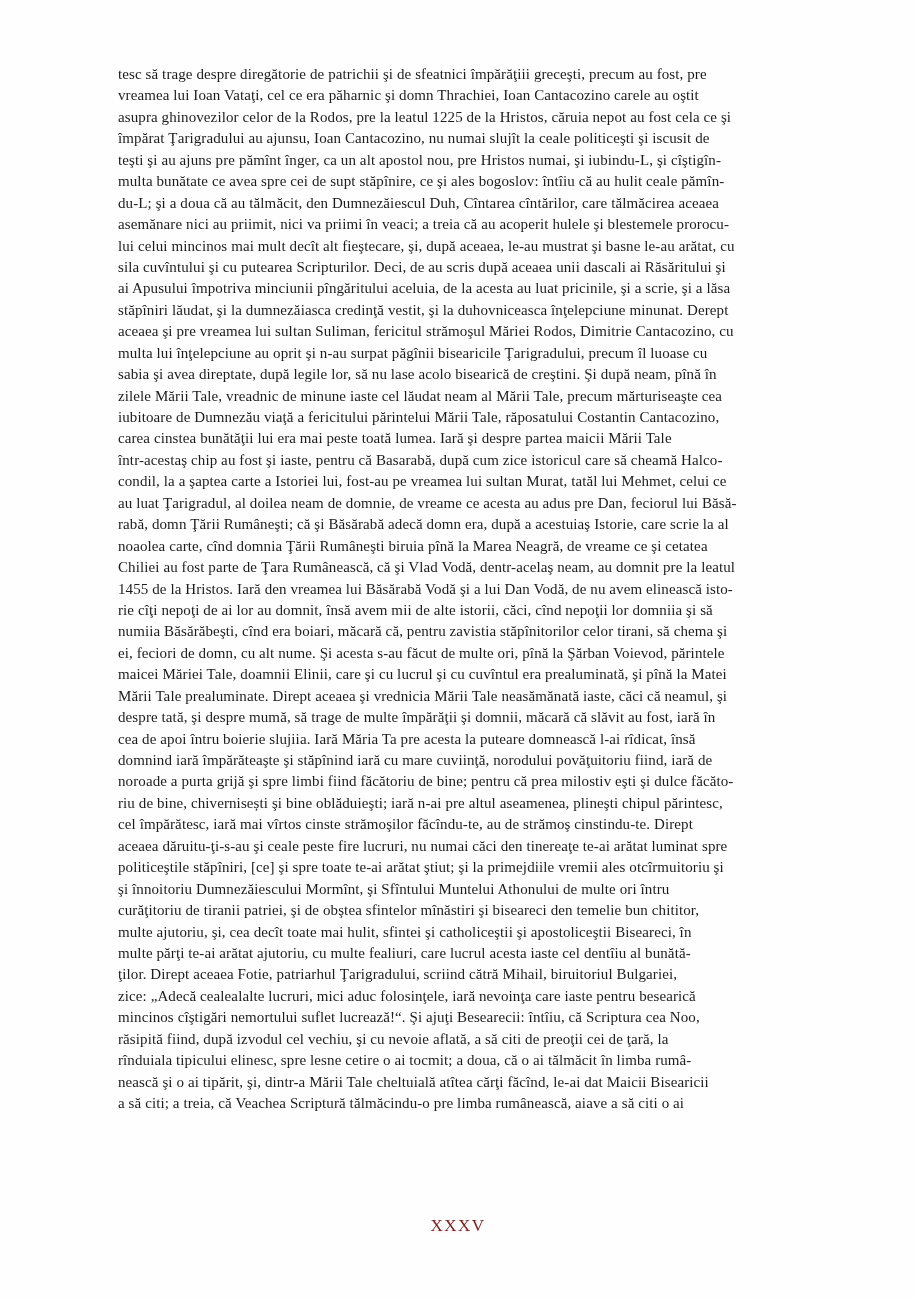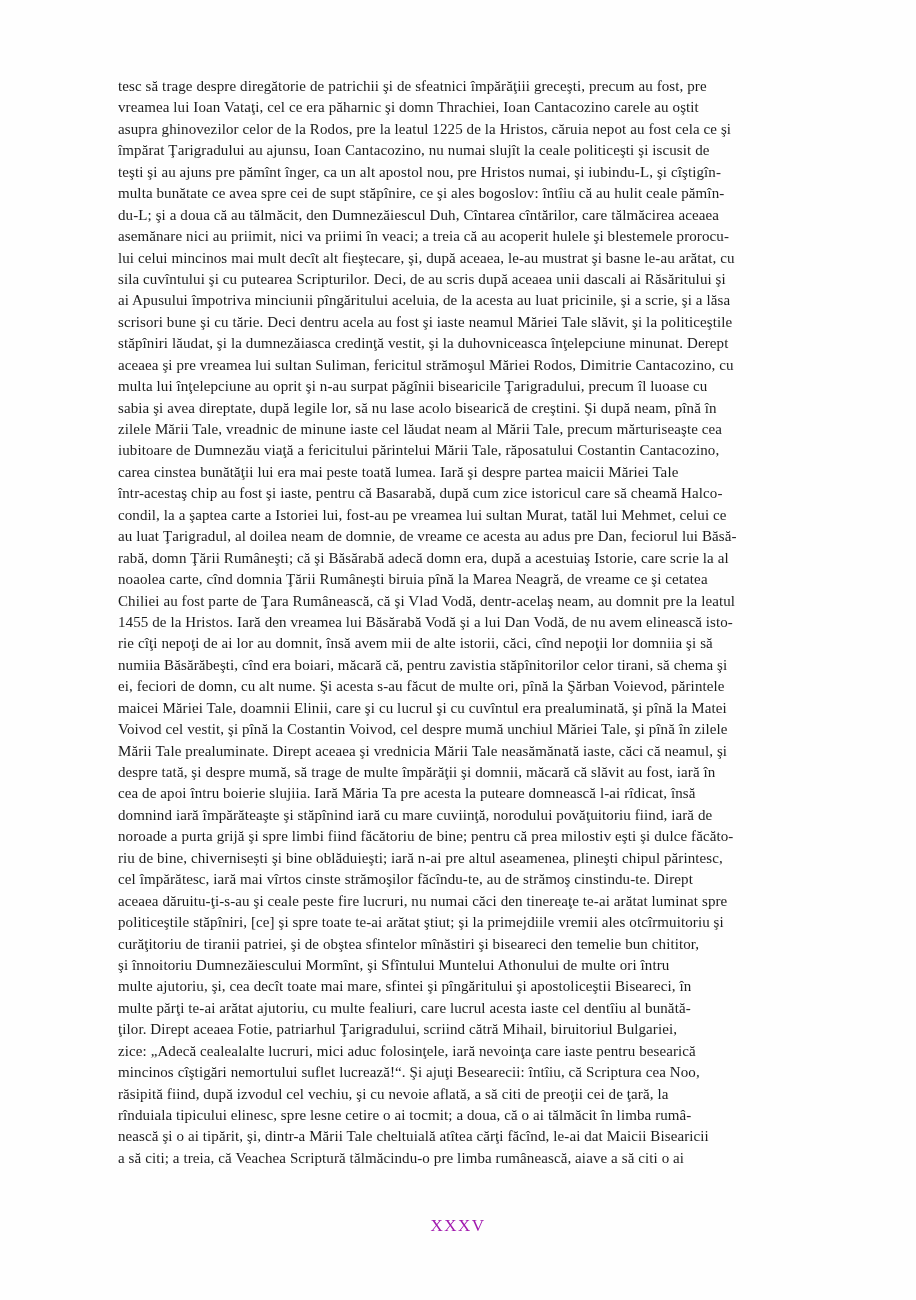--- a/index.html
+++ b/index.html
@@ -12,21 +12,21 @@
     width: 916px;
     height: 1300px;
     background: #fefefe;
     overflow: hidden;
     font-family: "Liberation Serif", "DejaVu Serif", serif;
     color: #1c1c1c;
   }
   .text-block {
     position: absolute;
     left: 118px;
-    top: 76px;
+    top: 64px;
     width: 681px;
   }
   .text-block .line {
     font-size: 15px;
     line-height: 21.45px;
     height: 21.45px;
     white-space: nowrap;
     text-align: justify;
     text-align-last: justify;
     letter-spacing: 0.1px;
@@ -39,71 +39,69 @@
     width: 100%;
   }
   .page-number {
     position: absolute;
     left: 0;
     top: 1216px;
     width: 916px;
     text-align: center;
     font-size: 17px;
     letter-spacing: 1.5px;
-    color: #a21caf;
+    color: #7f1d1d;
   }
 </style>
 </head>
 <body>
 
 <div class="page">
   <div class="text-block">
       <div class="line">tesc să trage despre diregătorie de patrichii şi de sfeatnici împărăţiii greceşti, precum au fost, pre</div>
       <div class="line">vreamea lui Ioan Vataţi, cel ce era păharnic şi domn Thrachiei, Ioan Cantacozino carele au oştit</div>
       <div class="line">asupra ghinovezilor celor de la Rodos, pre la leatul 1225 de la Hristos, căruia nepot au fost cela ce şi</div>
       <div class="line">împărat Ţarigradului au ajunsu, Ioan Cantacozino, nu numai slujît la ceale politiceşti şi iscusit de</div>
       <div class="line">teşti şi au ajuns pre pămînt înger, ca un alt apostol nou, pre Hristos numai, şi iubindu-L, şi cîştigîn-</div>
       <div class="line">multa bunătate ce avea spre cei de supt stăpînire, ce şi ales bogoslov: întîiu că au hulit ceale pămîn-</div>
       <div class="line">du-L; şi a doua că au tălmăcit, den Dumnezăiescul Duh, Cîntarea cîntărilor, care tălmăcirea aceaea</div>
       <div class="line">asemănare nici au priimit, nici va priimi în veaci; a treia că au acoperit hulele şi blestemele prorocu-</div>
       <div class="line">lui celui mincinos mai mult decît alt fieştecare, şi, după aceaea, le-au mustrat şi basne le-au arătat, cu</div>
       <div class="line">sila cuvîntului şi cu putearea Scripturilor. Deci, de au scris după aceaea unii dascali ai Răsăritului şi</div>
       <div class="line">ai Apusului împotriva minciunii pîngăritului aceluia, de la acesta au luat pricinile, şi a scrie, şi a lăsa</div>
-      <div class="line">scrisori bune şi cu tărie. Deci dentru acela au fost şi iaste neamul Măriei Tale slăvit, şi la politiceştile</div>
       <div class="line">stăpîniri lăudat, şi la dumnezăiasca credinţă vestit, şi la duhovniceasca înţelepciune minunat. Derept</div>
       <div class="line">aceaea şi pre vreamea lui sultan Suliman, fericitul strămoşul Măriei Rodos, Dimitrie Cantacozino, cu</div>
       <div class="line">multa lui înţelepciune au oprit şi n-au surpat păgînii bisearicile Ţarigradului, precum îl luoase cu</div>
       <div class="line">sabia şi avea direptate, după legile lor, să nu lase acolo bisearică de creştini. Şi după neam, pînă în</div>
       <div class="line">zilele Mării Tale, vreadnic de minune iaste cel lăudat neam al Mării Tale, precum mărturiseaşte cea</div>
       <div class="line">iubitoare de Dumnezău viaţă a fericitului părintelui Mării Tale, răposatului Costantin Cantacozino,</div>
-      <div class="line">carea cinstea bunătăţii lui era mai peste toată lumea. Iară şi despre partea maicii Măriei Tale</div>
+      <div class="line">carea cinstea bunătăţii lui era mai peste toată lumea. Iară şi despre partea maicii Mării Tale</div>
       <div class="line">într-acestaş chip au fost şi iaste, pentru că Basarabă, după cum zice istoricul care să cheamă Halco-</div>
       <div class="line">condil, la a şaptea carte a Istoriei lui, fost-au pe vreamea lui sultan Murat, tatăl lui Mehmet, celui ce</div>
       <div class="line">au luat Ţarigradul, al doilea neam de domnie, de vreame ce acesta au adus pre Dan, feciorul lui Băsă-</div>
       <div class="line">rabă, domn Ţării Rumâneşti; că şi Băsărabă adecă domn era, după a acestuiaş Istorie, care scrie la al</div>
       <div class="line">noaolea carte, cînd domnia Ţării Rumâneşti biruia pînă la Marea Neagră, de vreame ce şi cetatea</div>
       <div class="line">Chiliei au fost parte de Ţara Rumânească, că şi Vlad Vodă, dentr-acelaş neam, au domnit pre la leatul</div>
       <div class="line">1455 de la Hristos. Iară den vreamea lui Băsărabă Vodă şi a lui Dan Vodă, de nu avem elinească isto-</div>
       <div class="line">rie cîţi nepoţi de ai lor au domnit, însă avem mii de alte istorii, căci, cînd nepoţii lor domniia şi să</div>
       <div class="line">numiia Băsărăbeşti, cînd era boiari, măcară că, pentru zavistia stăpînitorilor celor tirani, să chema şi</div>
       <div class="line">ei, feciori de domn, cu alt nume. Şi acesta s-au făcut de multe ori, pînă la Şărban Voievod, părintele</div>
       <div class="line">maicei Măriei Tale, doamnii Elinii, care şi cu lucrul şi cu cuvîntul era prealuminată, şi pînă la Matei</div>
-      <div class="line">Voivod cel vestit, şi pînă la Costantin Voivod, cel despre mumă unchiul Măriei Tale, şi pînă în zilele</div>
       <div class="line">Mării Tale prealuminate. Dirept aceaea şi vrednicia Mării Tale neasămănată iaste, căci că neamul, şi</div>
       <div class="line">despre tată, şi despre mumă, să trage de multe împărăţii şi domnii, măcară că slăvit au fost, iară în</div>
       <div class="line">cea de apoi întru boierie slujiia. Iară Măria Ta pre acesta la puteare domnească l-ai rîdicat, însă</div>
       <div class="line">domnind iară împărăteaşte şi stăpînind iară cu mare cuviinţă, norodului povăţuitoriu fiind, iară de</div>
       <div class="line">noroade a purta grijă şi spre limbi fiind făcătoriu de bine; pentru că prea milostiv eşti şi dulce făcăto-</div>
       <div class="line">riu de bine, chivernisești şi bine oblăduieşti; iară n-ai pre altul aseamenea, plineşti chipul părintesc,</div>
       <div class="line">cel împărătesc, iară mai vîrtos cinste strămoşilor făcîndu-te, au de strămoş cinstindu-te. Dirept</div>
       <div class="line">aceaea dăruitu-ţi-s-au şi ceale peste fire lucruri, nu numai căci den tinereaţe te-ai arătat luminat spre</div>
       <div class="line">politiceştile stăpîniri, [ce] şi spre toate te-ai arătat ştiut; şi la primejdiile vremii ales otcîrmuitoriu şi</div>
+      <div class="line">şi înnoitoriu Dumnezăiescului Mormînt, şi Sfîntului Muntelui Athonului de multe ori întru</div>
       <div class="line">curăţitoriu de tiranii patriei, şi de obştea sfintelor mînăstiri şi biseareci den temelie bun chititor,</div>
-      <div class="line">şi înnoitoriu Dumnezăiescului Mormînt, şi Sfîntului Muntelui Athonului de multe ori întru</div>
-      <div class="line">multe ajutoriu, şi, cea decît toate mai mare, sfintei şi pîngăritului şi apostoliceştii Biseareci, în</div>
+      <div class="line">multe ajutoriu, şi, cea decît toate mai hulit, sfintei şi catholiceştii şi apostoliceştii Biseareci, în</div>
       <div class="line">multe părţi te-ai arătat ajutoriu, cu multe fealiuri, care lucrul acesta iaste cel dentîiu al bunătă-</div>
       <div class="line">ţilor. Dirept aceaea Fotie, patriarhul Ţarigradului, scriind cătră Mihail, biruitoriul Bulgariei,</div>
       <div class="line">zice: „Adecă cealealalte lucruri, mici aduc folosinţele, iară nevoinţa care iaste pentru besearică</div>
       <div class="line">mincinos cîştigări nemortului suflet lucrează!“. Şi ajuţi Besearecii: întîiu, că Scriptura cea Noo,</div>
       <div class="line">răsipită fiind, după izvodul cel vechiu, şi cu nevoie aflată, a să citi de preoţii cei de ţară, la</div>
       <div class="line">rînduiala tipicului elinesc, spre lesne cetire o ai tocmit; a doua, că o ai tălmăcit în limba rumâ-</div>
       <div class="line">nească şi o ai tipărit, şi, dintr-a Mării Tale cheltuială atîtea cărţi făcînd, le-ai dat Maicii Bisearicii</div>
       <div class="line">a să citi; a treia, că Veachea Scriptură tălmăcindu-o pre limba rumânească, aiave a să citi o ai</div>
     </div>
   <div class="page-number">XXXV</div>

